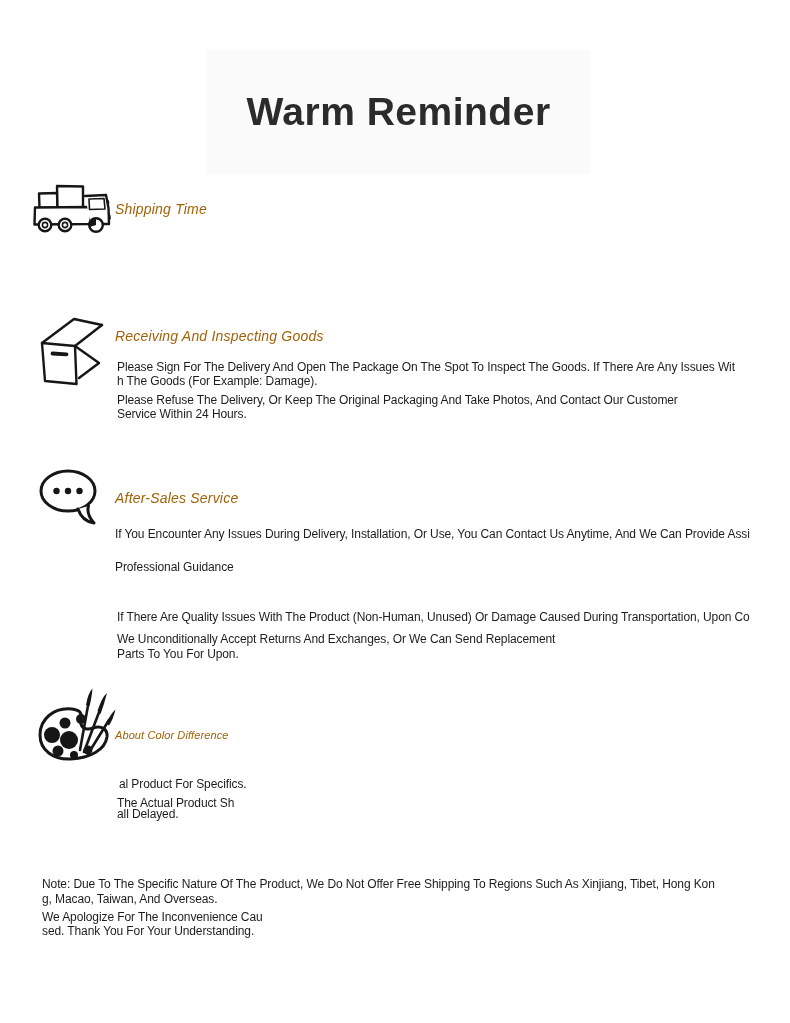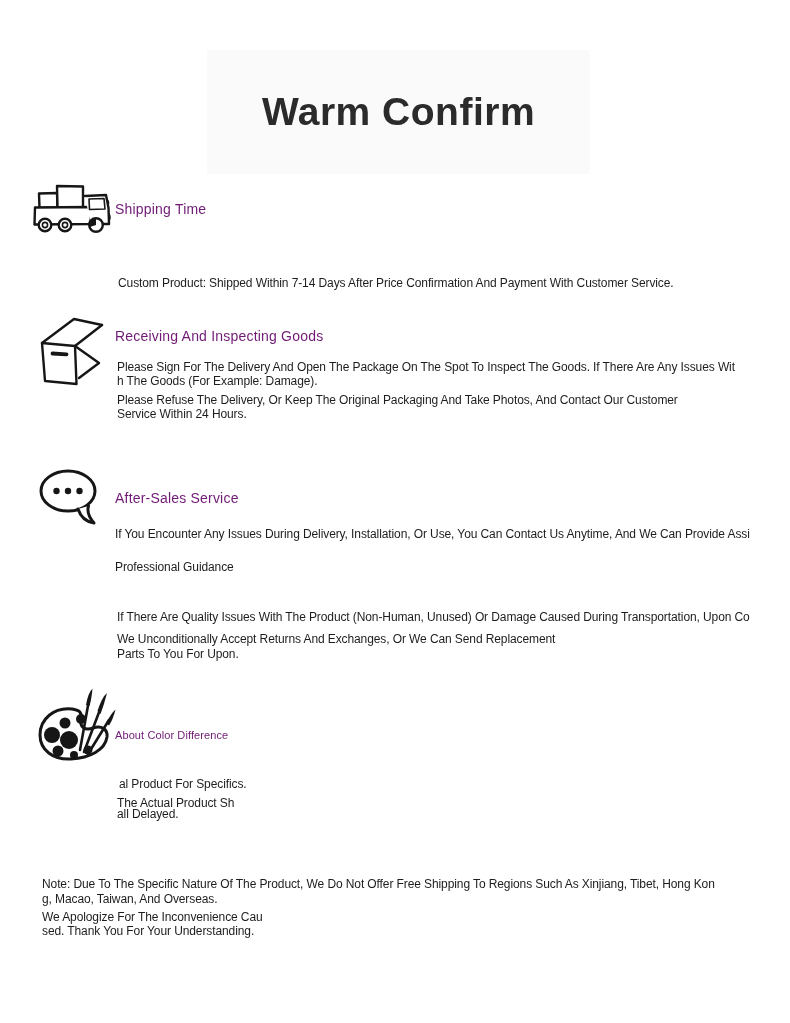--- a/index.html
+++ b/index.html
@@ -11,64 +11,63 @@
   .title-bg {
     position:absolute; left:207px; top:50px; width:383px; height:124px;
     background:#fafafa; display:flex; align-items:center; justify-content:center;
   }
   .title {
     margin:0; font-size:39px; font-weight:700; color:#2b2b2b;
     letter-spacing:0.5px; white-space:nowrap;
     font-family:"Liberation Sans", sans-serif;
   }
   .heading {
-    position:absolute; font-size:14px; color:#701a75;
-    letter-spacing:0.2px; white-space:nowrap;
+    position:absolute; font-size:14px; color:#a16207;
+    letter-spacing:0.2px; white-space:nowrap;font-style:italic;
   }
   .heading.small { font-size:11px; letter-spacing:0.1px; }
   .line {
     position:absolute; font-size:12px; color:#1d1d1d;
     letter-spacing:-0.1px; white-space:nowrap; line-height:14px;
   }
   .icon { position:absolute; display:block; }
   .icon svg { width:100%; height:100%; display:block; }
   .stroke { fill:none; stroke:#161616; stroke-width:2.4; stroke-linecap:round; stroke-linejoin:round; }
   .stroke.thin { stroke-width:1.6; }
   .stroke.thick { stroke-width:3.8; }
   .fillb { fill:#161616; stroke:none; }
   .whitefill { fill:#ffffff; }
 </style>
 </head>
 <body>
 
 <div class="page">
 
   <div class="title-bg">
-    <h1 class="title">Warm Confirm</h1>
+    <h1 class="title">Warm Reminder</h1>
   </div>
 
   <span class="icon" style="left:27px;top:183px;width:84px;height:50px">
     <svg viewBox="0 0 84 50" xmlns="http://www.w3.org/2000/svg">
       <path class="stroke whitefill" d="M12 10.5 L30 10 L30.5 24.5 L12.5 25 Z"></path>
       <path class="stroke whitefill" d="M30 3 L56 3.5 L56 24 L30.5 24.5 Z"></path>
       <path class="stroke whitefill" d="M8 24.5 L63 24 L63.5 41 L7.5 41.5 Z"></path>
       <path class="stroke whitefill" d="M58 13 L79 12 L81.5 25 L82 41 L63.5 41"></path>
       <path class="stroke thin whitefill" d="M62 16 L77 15.5 L78 26 L62.5 26.5 Z"></path>
       <circle class="stroke whitefill" cx="18" cy="42" r="6.3"></circle>
       <circle class="stroke thin" cx="18" cy="42" r="2.6"></circle>
       <circle class="stroke whitefill" cx="38" cy="42" r="6.3"></circle>
       <circle class="stroke thin" cx="38" cy="42" r="2.6"></circle>
       <circle class="stroke whitefill" cx="69" cy="42" r="6.8"></circle>
       <path class="fillb" d="M69 35.6 A6.4 6.4 0 0 0 62.8 44 L69 42 Z"></path>
       <path class="stroke thin" d="M79.5 16 q3 2.5 1.5 6"></path>
       <path class="stroke thin" d="M82 31 q2 3.5 0 6.5"></path>
     </svg>
   </span>
   <div class="heading" style="left:115px;top:201px">Shipping Time</div>
-  <div class="line" style="left:118px;top:276px">Custom Product: Shipped Within 7-14 Days After Price Confirmation And Payment With Customer Service.</div>
 
   <span class="icon" style="left:36px;top:312px;width:70px;height:75px">
     <svg viewBox="0 0 70 75" xmlns="http://www.w3.org/2000/svg">
       <path class="stroke" d="M6 31 L38 7 L66 13"></path>
       <path class="stroke whitefill" d="M6 31 L39 34 L40.5 72 L9 69 Z"></path>
       <path class="stroke" d="M39 34 L66 13"></path>
       <path class="stroke" d="M39 34 L63 51 L43 66"></path>
       <path class="stroke thick" d="M16.5 41.5 L30.5 42.3"></path>
     </svg>
   </span>

